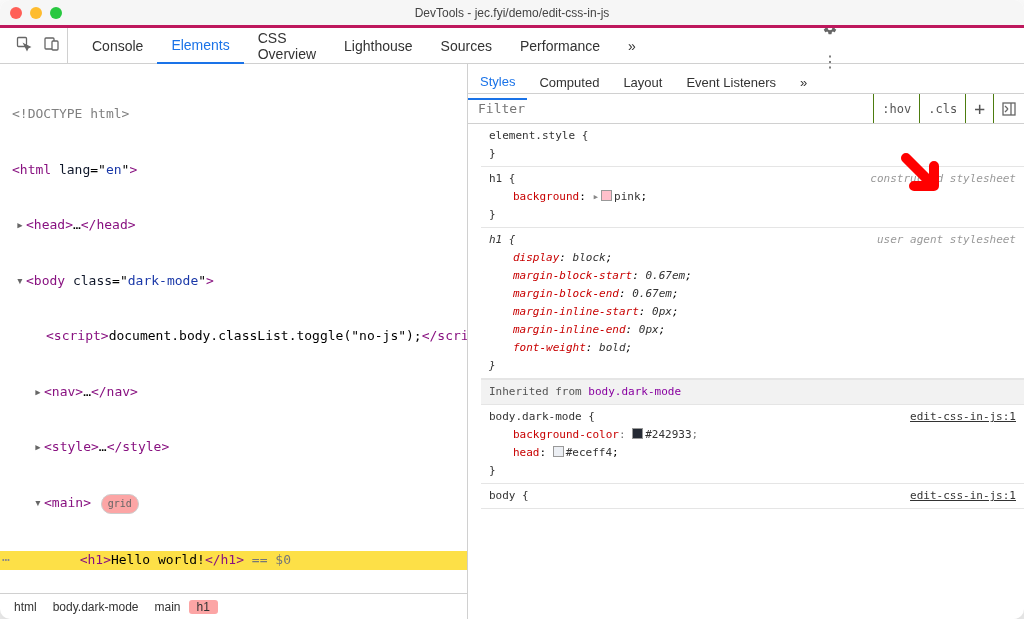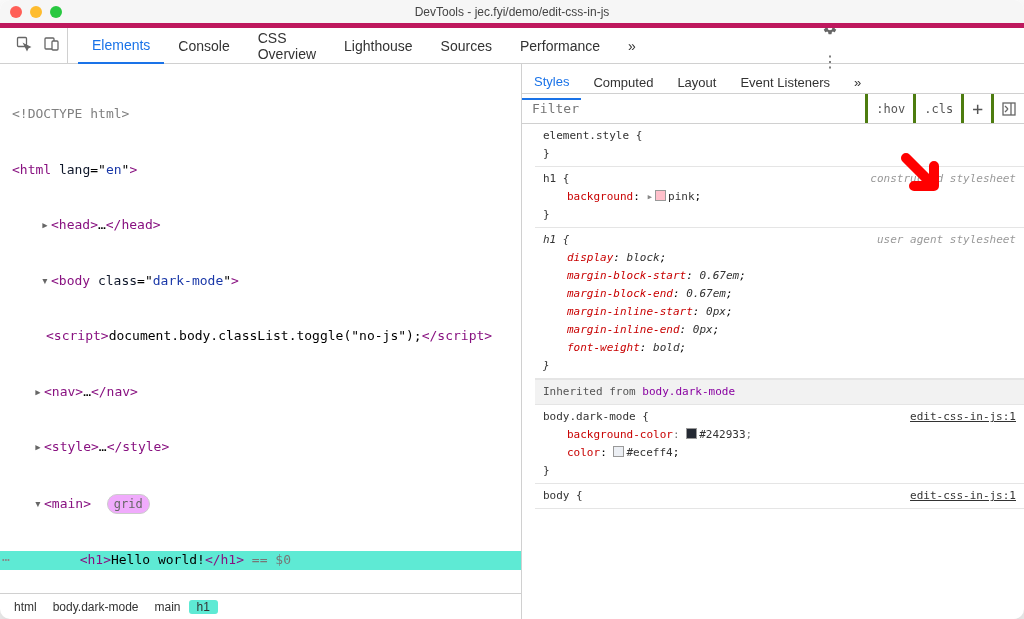--- a/index.html
+++ b/index.html
@@ -15,21 +15,21 @@
     overflow: hidden;
   }
   .mono { font-family: Menlo, Monaco, Consolas, monospace; font-size: 13px; }
 
   
   .titlebar {
     height: 28px;
     display: flex;
     align-items: center;
     padding: 0 10px;
-    border-bottom: 5px solid #be185d;
+    border-bottom: 3px solid #be185d;
     position: relative;
     background: #f6f6f6;
   }
   .traffic { display: flex; gap: 8px; }
   .dot { width: 12px; height: 12px; border-radius: 50%; }
   .dot.red { background: #ff5f57; }
   .dot.yel { background: #febc2e; }
   .dot.grn { background: #28c840; }
   .titlebar .title {
     position: absolute; left: 0; right: 0; text-align: center;
@@ -54,52 +54,52 @@
   .tab.active {
     color: #1a73e8;
     border-bottom: 2px solid #1a73e8;
     margin-bottom: -1px;
   }
   .tabbar .right { display:flex; align-items:center; gap:12px; padding-right:6px;}
   .g { color:#666; font-size:16px; }
 
   
   .split { display: flex; height: calc(100% - 28px - 36px); }
-  .left { width: 522px; display:flex; flex-direction:column; border-right: 1px solid #d0d0d0;}
+  .left { width: 468px; display:flex; flex-direction:column; border-right: 1px solid #d0d0d0;}
   .right { flex: 1; display:flex; flex-direction:column; min-width:0;}
 
   
   .tree { flex:1; overflow:hidden; padding: 4px 0 0 0; white-space: pre; line-height: 18.5px; }
   .tree .row { padding-left: 12px; }
-  .ind1 { padding-left: 28px !important; margin-left: 25px; }
+  .ind1 { padding-left: 28px !important; }
   .ind2 { padding-left: 46px !important; }
   .ind3 { padding-left: 64px !important; }
   .tri::before { content: "▸"; color:#666; display:inline-block; width:10px; margin-left:-12px;}
   .tri.open::before { content:"▾"; }
   .tg { color:#881180; } 
   .attr { color:#0f172a; } 
   .val { color:#1a38a8; } 
   .txt { color:#000; }
   .grey { color:#808080; }
-  .badge { background:#f0abfc; border:1px solid #ccc; border-radius:10px; padding:0 6px; font-size:12px; color:#666; margin-left:8px; display:inline-block;}
-  .selrow { background:#5eead4; position:relative; }
+  .badge { background:#fca5a5; border:1px solid #ccc; border-radius:10px; padding:0 6px; font-size:10px; color:#666; margin-left:2px; display:inline-block;}
+  .selrow { background:#fde047; position:relative; }
   .selrow::before { content:"⋯"; position:absolute; left:2px; color:#888; }
   .dim { color:#777; }
 
   
   .crumbs { height:26px; border-top:1px solid #d0d0d0; display:flex; align-items:center; padding:0 6px; font-size:12px; gap:0; color:#333;}
   .crumb { padding:0 8px; }
-  .crumb.sel { background:#5eead4; color:#333; border-radius:3px;}
+  .crumb.sel { background:#fca5a5; color:#333; border-radius:3px;}
 
   
   .rhead { height:30px; border-bottom:1px solid #d0d0d0; display:flex; align-items:flex-start; }
   .rhead .tab { font-size:13px; padding:0 12px;}
   .filterbar { height:30px; border-bottom:1px solid #d0d0d0; display:flex; align-items:center; }
   .filterbar input { border:none; outline:none; flex:1; padding:0 10px; font-size:13px; color:#333; font-family: Menlo, monospace;}
-  .fbtn { padding:0 8px; color:#555; font-family: Menlo,monospace; font-size:12px; border-left:3px solid #4d7c0f; height:100%; display:flex; align-items:center;}
+  .fbtn { padding:0 8px; color:#555; font-family: Menlo,monospace; font-size:12px; border-left:1px solid #4d7c0f; height:100%; display:flex; align-items:center;}
   .plus { font-size:18px; }
 
   .rules { flex:1; overflow:hidden; font-size:11px; line-height:18px;margin-left:13px; }
   .ruleblock { border-bottom:1px solid #e5e5e5; padding:3px 8px 3px 8px; font-family: Menlo,monospace; position:relative;}
   .sel { color:#333; }
   .origin { position:absolute; right:8px; top:3px; color:#999; font-style:italic;}
   .originlink { position:absolute; right:8px; top:3px; color:#333; text-decoration: underline;}
   .p { padding-left:24px; }
   .pn { color:#c80000; } 
   .pv { color:#333;text-align:center; }
@@ -142,22 +142,22 @@
         </svg>
     </span>
     <span class="icon">
       <svg width="16" height="16" viewBox="0 0 16 16" fill="none" stroke="#666" stroke-width="1.3">
           <rect x="1" y="2" width="9" height="11" rx="1"></rect>
           <rect x="8" y="5" width="6" height="9" rx="1" fill="#fff"></rect>
         </svg>
     </span>
   </div>
   <div class="tabs">
+    <div class="tab">Console</div>
     <div class="tab active">Elements</div>
-    <div class="tab">Console</div>
     <div class="tab">CSS Overview</div>
     <div class="tab">Lighthouse</div>
     <div class="tab">Sources</div>
     <div class="tab">Performance</div>
     <div class="tab">»</div>
   </div>
   <div class="right">
     <span class="g">
       <svg width="16" height="16" viewBox="0 0 24 24" fill="#666">
           <path d="M19.14,12.94a7,7,0,0,0,.05-.94,7,7,0,0,0-.05-.94l2.03-1.58a.5.5,0,0,0,.12-.64l-1.92-3.32a.5.5,0,0,0-.6-.22l-2.39,1a7,7,0,0,0-1.62-.94l-.36-2.54A.5.5,0,0,0,13.91,2H10.09a.5.5,0,0,0-.49.42L9.24,4.96a7,7,0,0,0-1.62.94l-2.39-1a.5.5,0,0,0-.6.22L2.71,8.44a.5.5,0,0,0,.12.64L4.86,10.66a7,7,0,0,0-.05.94,7,7,0,0,0,.05.94L2.83,14.12a.5.5,0,0,0-.12.64l1.92,3.32a.5.5,0,0,0,.6.22l2.39-1a7,7,0,0,0,1.62.94l.36,2.54a.5.5,0,0,0,.49.42h3.82a.5.5,0,0,0,.49-.42l.36-2.54a7,7,0,0,0,1.62-.94l2.39,1a.5.5,0,0,0,.6-.22l1.92-3.32a.5.5,0,0,0-.12-.64ZM12,15.5A3.5,3.5,0,1,1,15.5,12,3.5,3.5,0,0,1,12,15.5Z"></path>
@@ -250,21 +250,21 @@
         <div class="p uasel"><span class="uapn">font-weight</span>: <span class="pv">bold</span>;</div>
         <div class="sel uasel">}</div>
       </div>
 
       <div class="inhead"><span>Inherited from </span><span class="lk">body.dark-mode</span></div>
 
       <div class="ruleblock">
         <div class="sel">body.dark-mode {</div>
         <div class="originlink">edit-css-in-js:1</div>
         <div class="p dim"><span class="pn">background-color</span>: <span class="sw" style="background:#242933"></span><span class="pv">#242933</span>;</div>
-        <div class="p"><span class="pn">color</span>: <span class="sw" style="background:#eceff4"></span><span class="pv">#eceff4</span>;</div>
+        <div class="p"><span class="pn">head</span>: <span class="sw" style="background:#eceff4"></span><span class="pv">#eceff4</span>;</div>
         <div class="sel">}</div>
       </div>
 
       <div class="ruleblock">
         <div class="sel">body {</div>
         <div class="originlink">edit-css-in-js:1</div>
       </div>
     </div>
   </div>
 </div>

